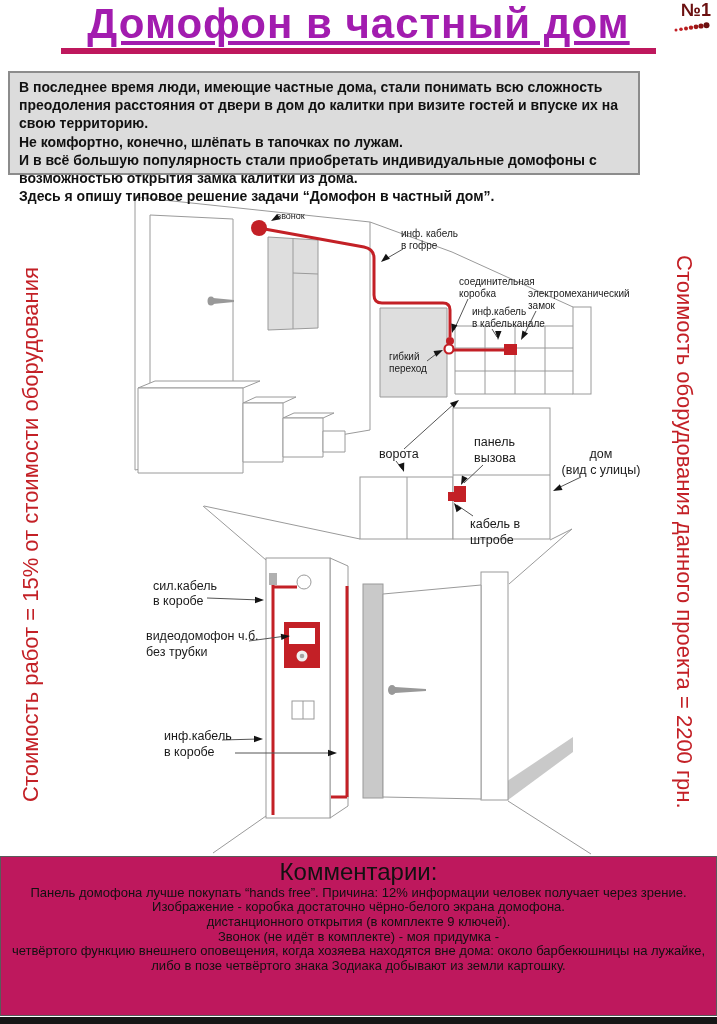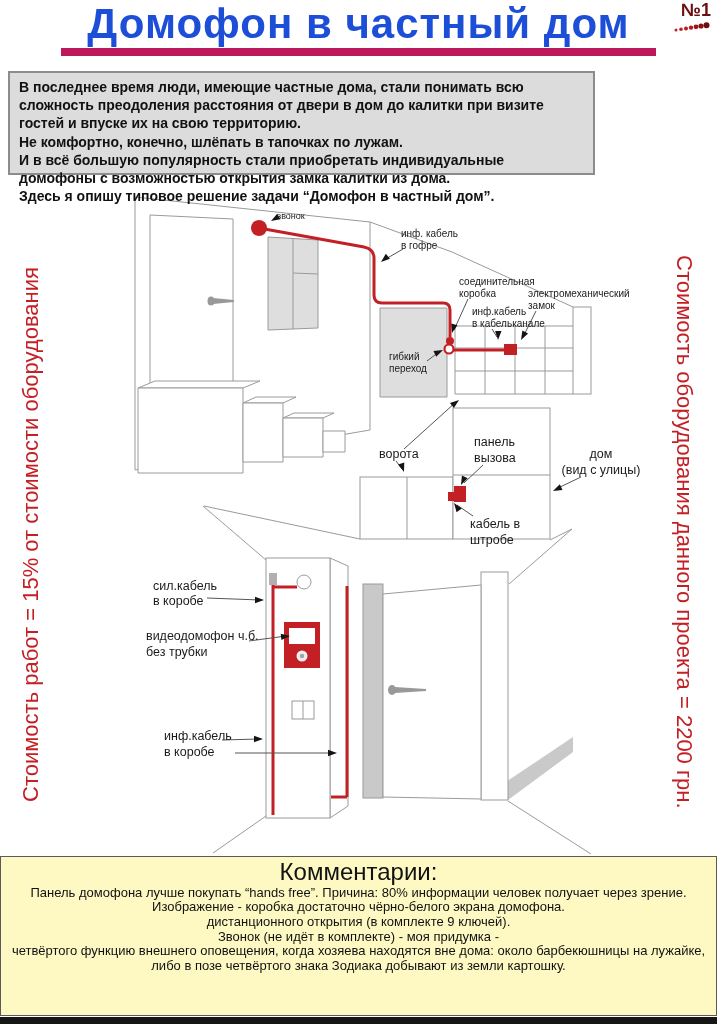--- a/index.html
+++ b/index.html
@@ -1,26 +1,26 @@
 <!DOCTYPE html>
 <html><head>
 <meta charset="utf-8">
 <style>
   html,body{margin:0;padding:0;background:#fff;}
   #page{position:relative;width:717px;height:1024px;background:#fff;overflow:hidden;
         font-family:"Liberation Sans","DejaVu Sans",sans-serif;}
   
   #title-wrap{position:absolute;left:0;top:0;width:717px;text-align:center;}
   #page-title{display:inline-block;margin:2px 0 0 0;padding:0 26px 2px 26px;
-      font-size:42px;font-weight:bold;color:#1d4ed8;letter-spacing:1px;
-      border-bottom:8px solid #be185d;line-height:1.05;}
+      font-size:42px;font-weight:bold;color:#a21caf;letter-spacing:1px;
+      border-bottom:6px solid #be185d;line-height:1.05;text-decoration:underline;}
   #num-badge{position:absolute;right:6px;top:1px;font-size:18px;font-weight:bold;color:#6b1010;line-height:1;}
   #num-dots{position:absolute;right:6px;top:21px;}
   
-  #intro{position:absolute;left:8px;top:71px;width:587px;height:104px;box-sizing:border-box;
+  #intro{position:absolute;left:8px;top:71px;width:632px;height:104px;box-sizing:border-box;
       background:#dcdcdc;border:2px solid #8c8c8c;padding:5px 9px;
       font-size:14px;font-weight:bold;color:#111;line-height:1.3;}
   #intro p{margin:0;}
   
   .vtext{position:absolute;color:#c32026;font-size:22px;white-space:nowrap;
       writing-mode:vertical-rl;text-align:center;}
   #vleft{left:18px;top:238px;height:594px;width:34px;transform:rotate(180deg);}
   #vright{left:663px;top:232px;height:600px;width:34px;}
   
   #diagram{position:absolute;left:0;top:0;width:717px;height:1024px;}
@@ -29,21 +29,21 @@
   .fillg{fill:#dedede;stroke:#9a9a9a;stroke-width:1;}
   .leader{fill:none;stroke:#555;stroke-width:1;}
   .arrow{fill:#141414;}
   .cable{fill:none;stroke:#c32026;stroke-width:3;stroke-linejoin:round;}
   .redfill{fill:#c32026;stroke:none;}
   .lbl-s{font-size:10px;fill:#1a1a1a;}
   .lbl-xs{font-size:9px;fill:#1a1a1a;}
   .lbl-m{font-size:12.5px;fill:#1a1a1a;}
   
   #comments{position:absolute;left:0;top:856px;width:717px;height:160px;box-sizing:border-box;
-      background:#fef9c3;border:1px solid #5a5a5a;text-align:center;color:#111;padding-top:1px;}
+      background:#be185d;border:1px solid #5a5a5a;text-align:center;color:#111;padding-top:1px;}
   #comments-title{font-size:24px;line-height:1.15;margin:0;}
   .comment-line{font-size:13px;line-height:14.7px;white-space:nowrap;}
   #bottom-bar{position:absolute;left:0;top:1017px;width:717px;height:7px;background:#161616;}
 </style>
 </head>
 <body>
 
 <div id="page">
 
   <svg id="diagram" viewBox="0 0 717 1024">
@@ -217,21 +217,21 @@
     <p>Не комфортно, конечно, шлёпать в тапочках по лужам.</p>
     <p>И в всё большую популярность стали приобретать индивидуальные домофоны с возможностью открытия замка калитки из дома.</p>
     <p>Здесь я опишу типовое решение задачи “Домофон в частный дом”.</p>
   </div>
 
   <div id="vleft" class="vtext">Стоимость работ = 15% от стоимости оборудования</div>
   <div id="vright" class="vtext">Стоимость оборудования данного проекта = 2200 грн.</div>
 
   <div id="comments">
     <div id="comments-title">Комментарии:</div>
-    <div class="comment-line">Панель домофона лучше покупать “hands free”. Причина: 80% информации человек получает через зрение.</div>
+    <div class="comment-line">Панель домофона лучше покупать “hands free”. Причина: 12% информации человек получает через зрение.</div>
     <div class="comment-line">Изображение  - коробка достаточно чёрно-белого экрана домофона.</div>
     <div class="comment-line">дистанционного открытия (в комплекте 9 ключей).</div>
     <div class="comment-line">Звонок (не идёт в комплекте) - моя придумка -</div>
     <div class="comment-line">четвёртого функцию внешнего оповещения, когда хозяева находятся вне дома: около барбекюшницы на лужайке,</div>
     <div class="comment-line">либо в позе четвёртого знака Зодиака добывают из земли картошку.</div>
   </div>
 
   <div id="bottom-bar"></div>
 </div>
 

